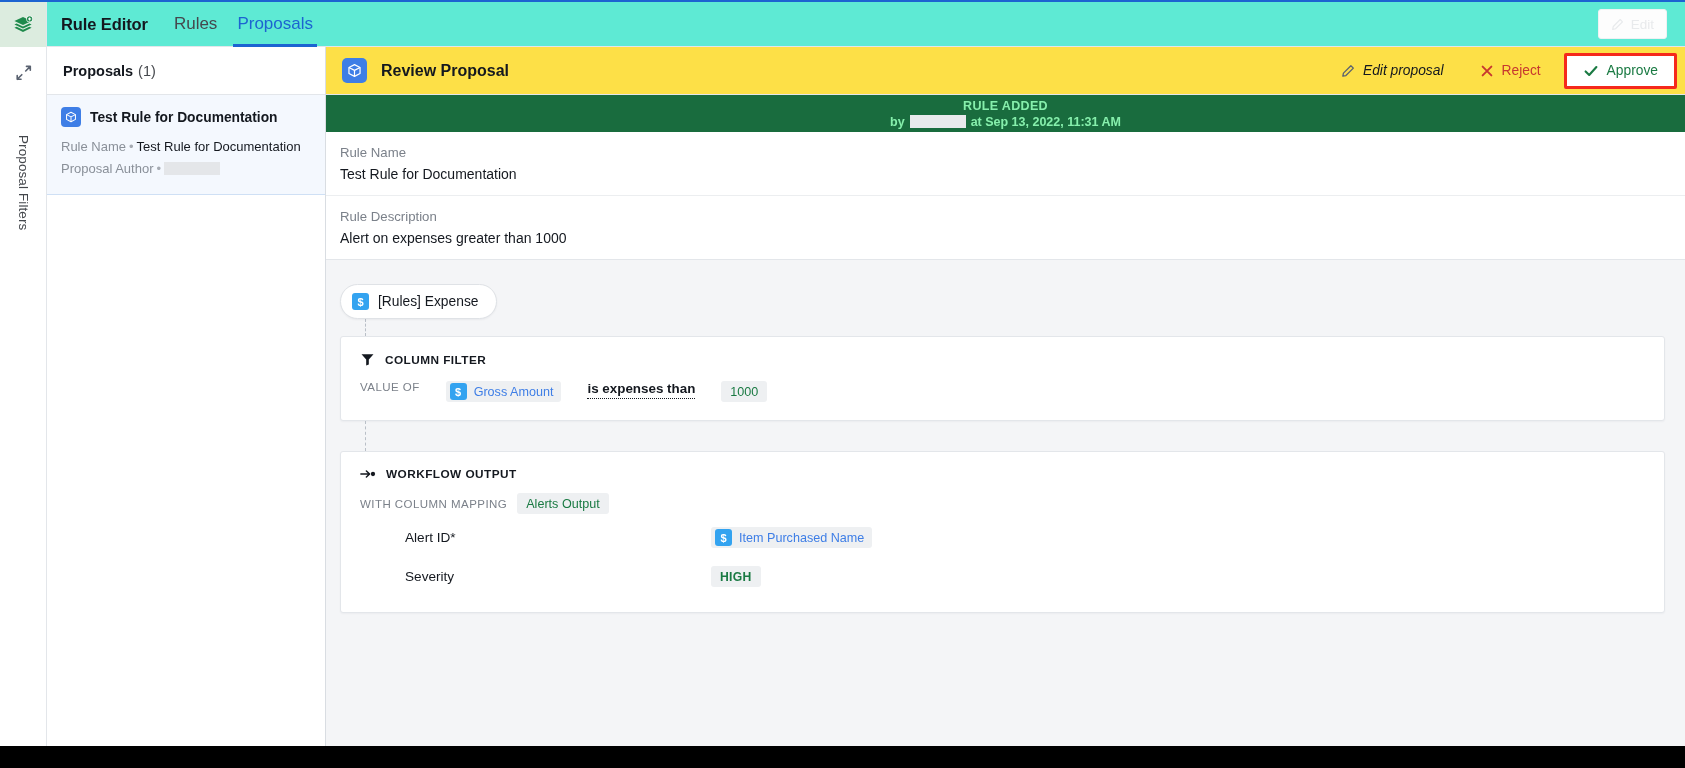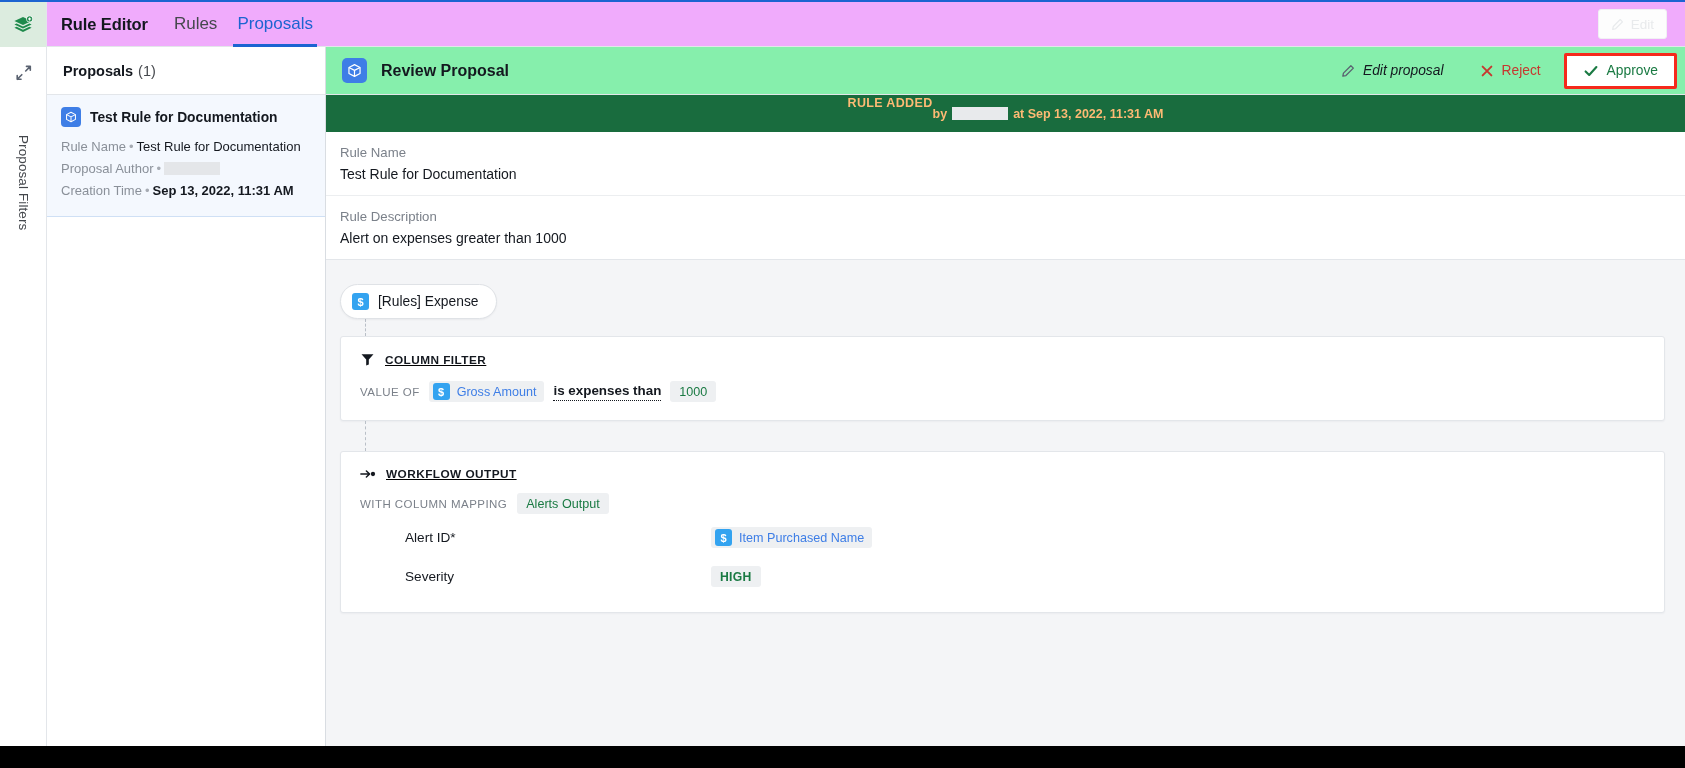--- a/index.html
+++ b/index.html
@@ -71,21 +71,21 @@
     white-space: nowrap;
     writing-mode: vertical-rl;
   }
 
   
   .header {
     position: absolute;
     top: 2px; left: 47px;
     width: 1638px;
     height: 45px;
-    background: #f0abfc;
+    background: #5eead4;
     border-bottom: 1px solid #e3e6ea;
     display: flex;
     align-items: center;
     z-index: 25;
   }
   .app-title {
     margin-left: 14px;
     font-size: 16.5px;
     font-weight: bold;
     color: #14181f;
@@ -206,21 +206,21 @@
   .main {
     position: absolute;
     top: 47px; left: 326px;
     width: 1359px;
     height: 699px;
     background: #f4f5f7;
     z-index: 10;
   }
   .main-head {
     height: 48px;
-    background: #86efac;
+    background: #fde047;
     border-bottom: 1px solid #e3e6ea;
     display: flex;
     align-items: center;
     padding: 0 0 0 16px;
   }
   .main-head-icon {
     width: 25px; height: 25px;
     border-radius: 5px;
     background: #3e7ee6;
     display: flex;
@@ -256,23 +256,24 @@
     height: 36px;
     border: 3px solid #f5291c;
     border-radius: 2px;
     background: #ffffff;
   }
 
   
   .banner {
     height: 37px;
     background: #196c3e;
-    color: #fdba74;
-    display: flex;
-    flex-direction: row;
+    color: #86efac;
+    display: flex;
+    flex-direction: column;
+    align-items: center;
     justify-content: center;
     line-height: 16px;
   }
   .banner-l1 {
     font-size: 12.5px;
     font-weight: bold;
     letter-spacing: .35px;
   }
   .banner-l2 {
     font-size: 12.5px;
@@ -346,32 +347,31 @@
     background: #ffffff;
     border: 1px solid #e3e6ea;
     border-radius: 3px;
     box-shadow: 0 1px 2px rgba(16,24,40,.04);
   }
   .card-head {
     display: flex;
     align-items: center;
     gap: 10px;
     padding: 15px 0 0 19px;
-    text-decoration: underline;
   }
   .card-head-text {
     font-size: 11.8px;
     font-weight: bold;
     letter-spacing: .45px;
     color: #14181f;
   }
   .filter-row {
     display: flex;
-    align-items: center;
-    gap: 9px;
+    align-items: flex-start;
+    gap: 26px;
     padding: 14px 0 18px 19px;
     flex-wrap: wrap;
   }
   .tiny-caps {
     font-size: 11.5px;
     letter-spacing: .45px;
     color: #7b818a;
   }
   .col-chip {
     display: inline-flex;
@@ -524,23 +524,20 @@
       </div>
 
       <div class="meta-row">
         <span class="meta-key">Rule Name</span><span class="meta-dot">•</span><span class="meta-val plain">Test Rule for Documentation</span>
       </div>
 
       <div class="meta-row">
         <span class="meta-key">Proposal Author</span><span class="meta-dot">•</span><span class="redacted"></span>
       </div>
 
-      <div class="meta-row">
-        <span class="meta-key">Creation Time</span><span class="meta-dot">•</span><span class="meta-val">Sep 13, 2022, 11:31 AM</span>
-      </div>
     </div>
   </div>
 
   <div class="main">
 
     <div class="main-head">
       <span class="main-head-icon">
         <svg width="15" height="15" viewBox="0 0 20 20">
           <path d="M10 2.2 17.4 6v8L10 17.8 2.6 14V6z" fill="none" stroke="#ffffff" stroke-width="1.6" stroke-linejoin="round"></path>
           <path d="M2.6 6 10 9.8 17.4 6M10 9.8v8" fill="none" stroke="#ffffff" stroke-width="1.6" stroke-linejoin="round"></path>

